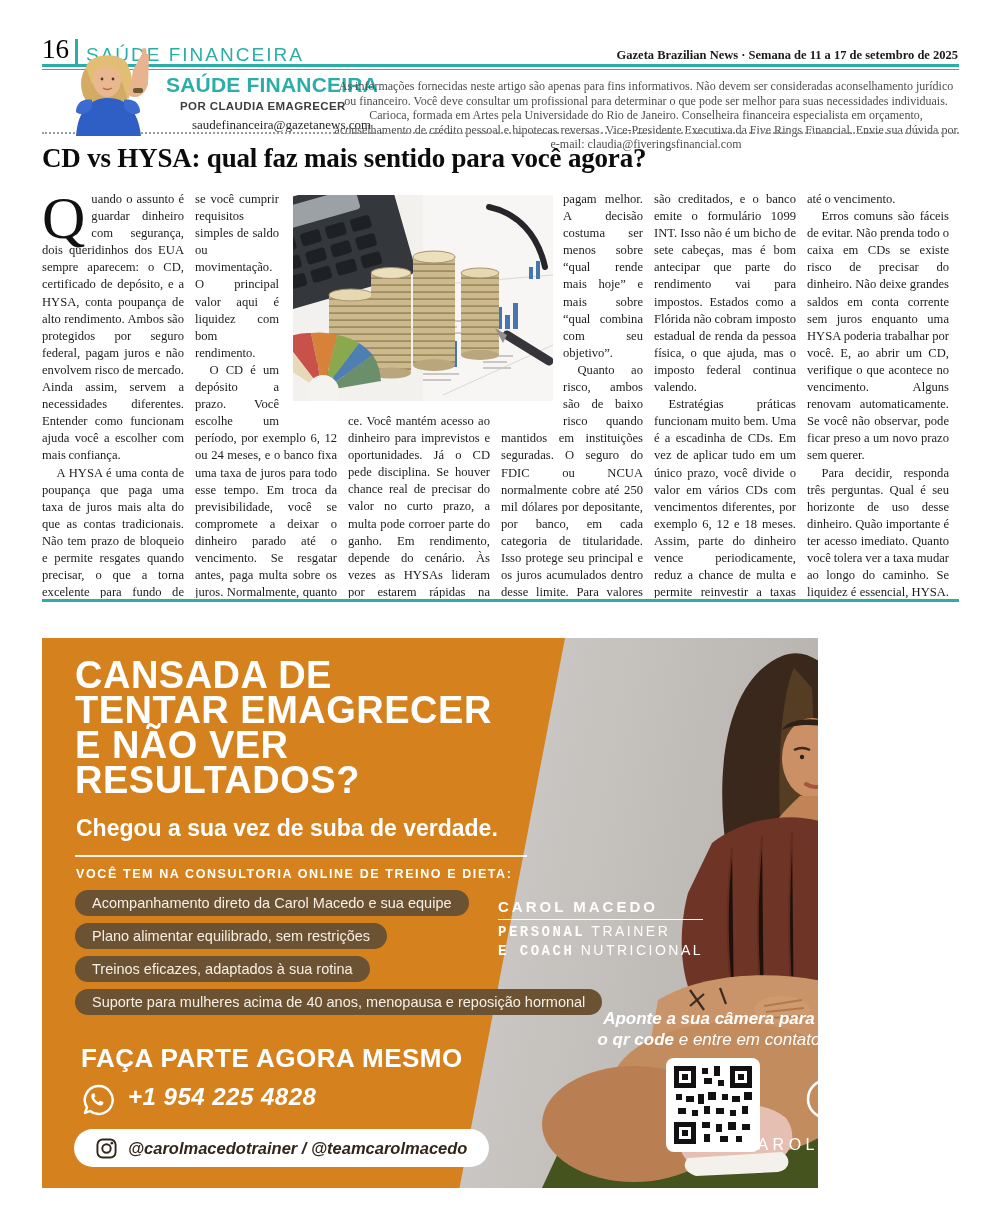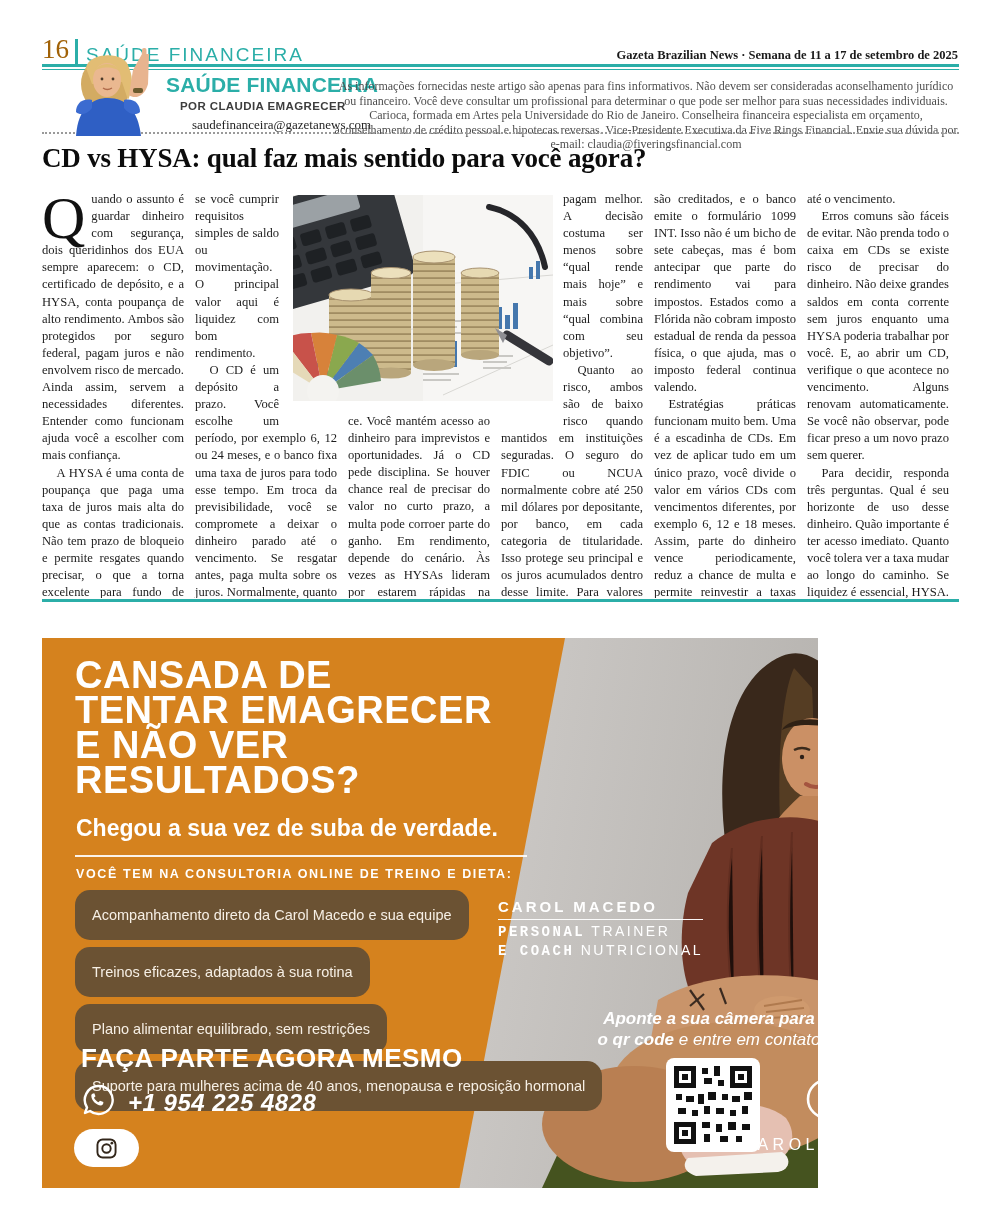--- a/index.html
+++ b/index.html
@@ -1,19 +1,19 @@
 <!DOCTYPE html>
 <html lang="pt-BR"><head>
 <meta charset="utf-8">
 <style>
   html,body{margin:0;padding:0;background:#ffffff;}
   .page{position:relative;width:1001px;height:1232px;background:#fff;overflow:hidden;
         font-family:"Liberation Serif",serif;color:#1c1c1c;}
   
-  .page-num{position:absolute;left:42px;top:34px;font-size:27px;font-weight:400;color:#a16207;}
+  .page-num{position:absolute;left:42px;top:34px;font-size:27px;font-weight:400;color:#000000;}
   .vrule{position:absolute;left:75px;top:39px;width:3px;height:25px;background:#2BAEA8;}
   .section-title{position:absolute;left:86px;top:44px;font-family:"Liberation Sans",sans-serif;
         font-size:19px;font-weight:500;letter-spacing:2px;color:#2BAEA8;}
   .masthead{position:absolute;right:43px;top:48px;font-size:12.5px;font-weight:700;color:#1a1a1a;}
   .teal-rule{position:absolute;left:42px;top:64px;width:917px;height:6px;
         background:linear-gradient(to bottom,#2BAEA8 0 3px,#ffffff 3px 5px,#2BAEA8 5px 6px);}
   
   .avatar{position:absolute;left:56px;top:42px;width:106px;height:94px;z-index:6;}
   .by-block{position:absolute;left:166px;top:74px;line-height:1;}
   .by-title{font-family:"Liberation Sans",sans-serif;font-size:21px;font-weight:700;color:#2BAEA8;letter-spacing:0.2px;}
@@ -42,24 +42,24 @@
   .ad-photo{position:absolute;inset:0;background:linear-gradient(100deg,#d8d5d2 0%,#cbc8c5 55%,#b3b0ac 100%);}
   .ad-model{position:absolute;left:440px;top:0;width:476px;height:550px;}
   .ad-orange{position:absolute;inset:0;background:#D5821E;
       clip-path:polygon(0 0,67.4% 0,53.8% 100%,0 100%);}
   .ad-headline{position:absolute;left:33px;top:20px;width:640px;font-size:38px;line-height:35px;
       font-weight:700;letter-spacing:0.5px;white-space:pre-line;}
   .ad-subhead{position:absolute;left:34px;top:177px;font-size:23px;font-weight:700;}
   .ad-divider{position:absolute;left:33px;top:217px;width:452px;height:2px;background:rgba(255,255,255,0.9);}
   .ad-kicker{position:absolute;left:34px;top:229px;font-size:12.5px;font-weight:700;letter-spacing:1.6px;}
   .pill-list{position:absolute;left:33px;top:252px;}
-  .pill{display:table;margin-bottom:7px;padding:17px 17px;border-radius:15px;background:#6B5233;
+  .pill{display:table;margin-bottom:7px;padding:5px 17px;border-radius:15px;background:#6B5233;
         color:#f6efe5;font-size:14.5px;}
   .cta-title{position:absolute;left:39px;top:405px;font-size:26px;font-weight:800;letter-spacing:0.5px;}
-  .wa-row{position:absolute;left:39px;top:445px;display:flex;align-items:flex-end;}
+  .wa-row{position:absolute;left:39px;top:445px;display:flex;align-items:flex-start;}
   .wa-icon{width:34px;height:34px;}
   .phone{margin-left:13px;font-size:24px;font-weight:700;font-style:italic;letter-spacing:0.5px;}
   .ig-pill{position:absolute;left:32px;top:491px;height:38px;border-radius:19px;background:#fff;
         display:flex;align-items:center;padding:0 22px;}
   .ig-icon{width:21px;height:21px;}
   .ig-text{margin-left:11px;color:#32261a;font-size:16.5px;font-weight:700;font-style:italic;}
   .name-block{position:absolute;left:456px;top:261px;line-height:1;}
   .nb-line1{font-size:15px;font-weight:800;letter-spacing:3px;padding-bottom:5px;margin-bottom:4px;
         border-bottom:1.5px solid rgba(255,255,255,0.95);width:205px;}
   .nb-line2,.nb-line3{font-size:14px;letter-spacing:2.5px;margin-top:4px;}
@@ -289,41 +289,42 @@
 
     <div class="ad-headline">CANSADA DE
 TENTAR EMAGRECER
 E NÃO VER
 RESULTADOS?</div>
     <div class="ad-subhead">Chegou a sua vez de suba de verdade.</div>
     <div class="ad-divider"></div>
     <div class="ad-kicker">VOCÊ TEM NA CONSULTORIA ONLINE DE TREINO E DIETA:</div>
     <div class="pill-list">
         <div class="pill">Acompanhamento direto da Carol Macedo e sua equipe</div>
+        <div class="pill">Plano alimentar equilibrado, sem restrições</div>
         <div class="pill">Treinos eficazes, adaptados à sua rotina</div>
-        <div class="pill">Plano alimentar equilibrado, sem restrições</div>
         <div class="pill">Suporte para mulheres acima de 40 anos, menopausa e reposição hormonal</div>
       </div>
 
     <div class="cta-title">FAÇA PARTE AGORA MESMO</div>
 
     <div class="wa-row">
       <svg class="wa-icon" viewBox="0 0 34 34">
         <path d="M17,3 A14,14 0 1 1 9,28 L4,30 L6,24.5 A14,14 0 0 1 17,3 Z" fill="none" stroke="#fff" stroke-width="2.4" stroke-linejoin="round"></path>
         <path d="M12.2,10.5 c-1.1,0.2 -2,1.2 -1.9,2.4 c0.3,4.6 5,9.2 9.5,9.6 c1.2,0.1 2.2,-0.8 2.4,-1.9 l0.2,-1.6 l-3.4,-1.3 l-1.5,1.5 c-1.9,-0.9 -3.6,-2.6 -4.5,-4.5 l1.5,-1.5 l-1.2,-3 Z" fill="#fff"></path>
       </svg>
       <span class="phone">+1 954 225 4828</span>
     </div>
 
     <div class="ig-pill">
       <svg class="ig-icon" viewBox="0 0 22 22">
         <rect x="1.5" y="1.5" width="19" height="19" rx="5.5" fill="none" stroke="#32261a" stroke-width="2"></rect>
         <circle cx="11" cy="11" r="4.4" fill="none" stroke="#32261a" stroke-width="2"></circle>
         <circle cx="16.6" cy="5.4" r="1.4" fill="#32261a"></circle>
       </svg>
+      <span class="ig-text">@carolmacedotrainer / @teamcarolmacedo</span>
     </div>
 
     <div class="name-block">
       <div class="nb-line1">CAROL MACEDO</div>
       <div class="nb-line2">
         <span class="nb-bold">PERSONAL</span><span class="nb-light"> TRAINER</span>
       </div>
       <div class="nb-line3">
         <span class="nb-bold">E COACH</span><span class="nb-light"> NUTRICIONAL</span>
       </div>

